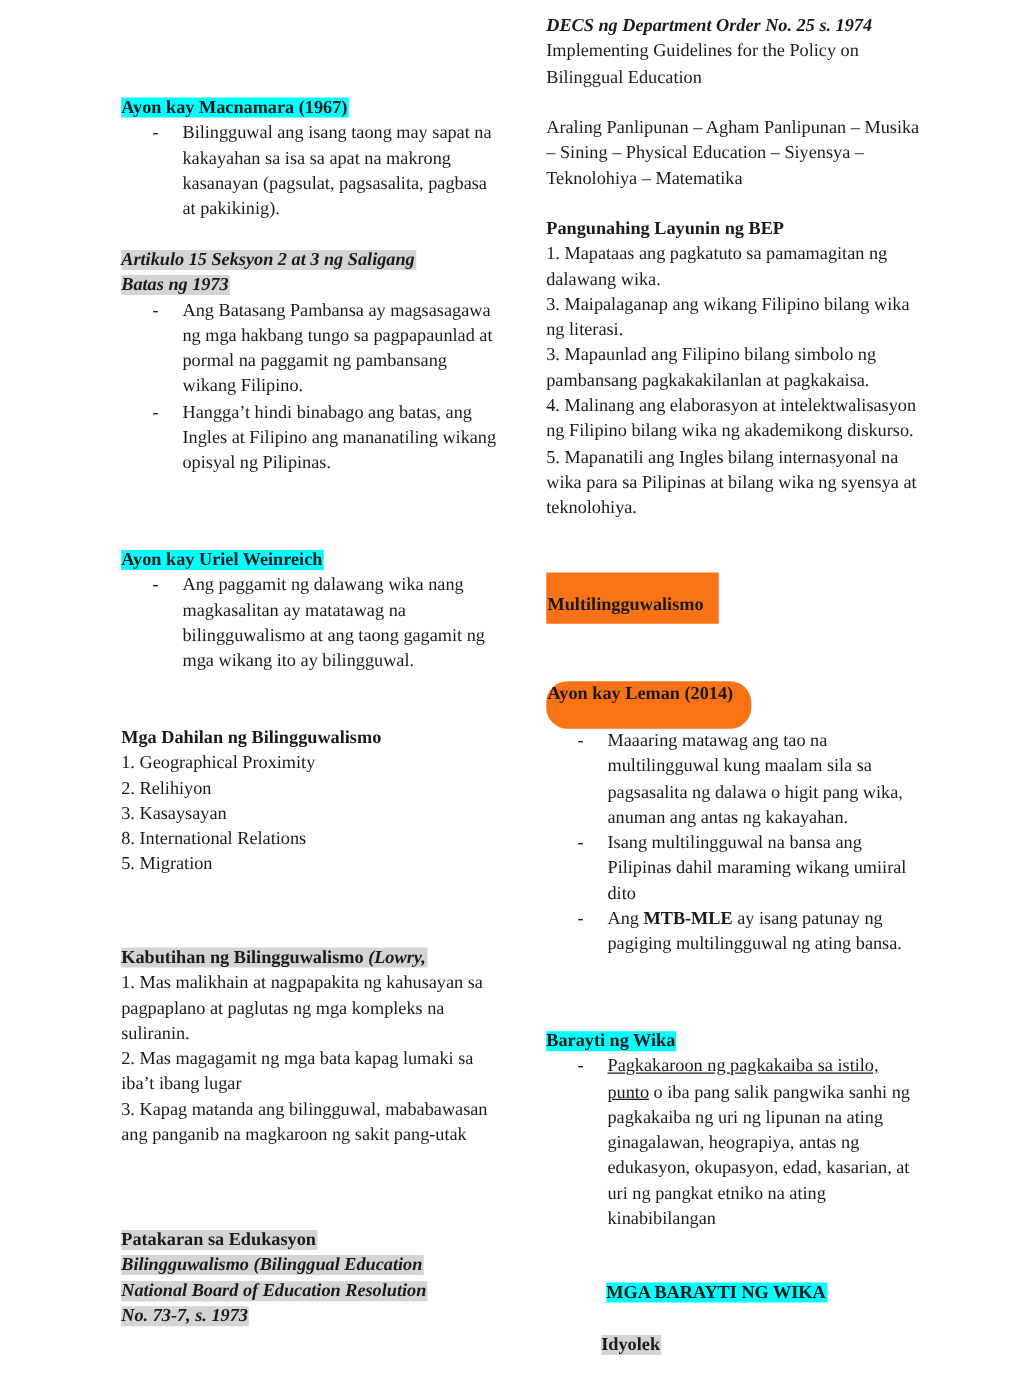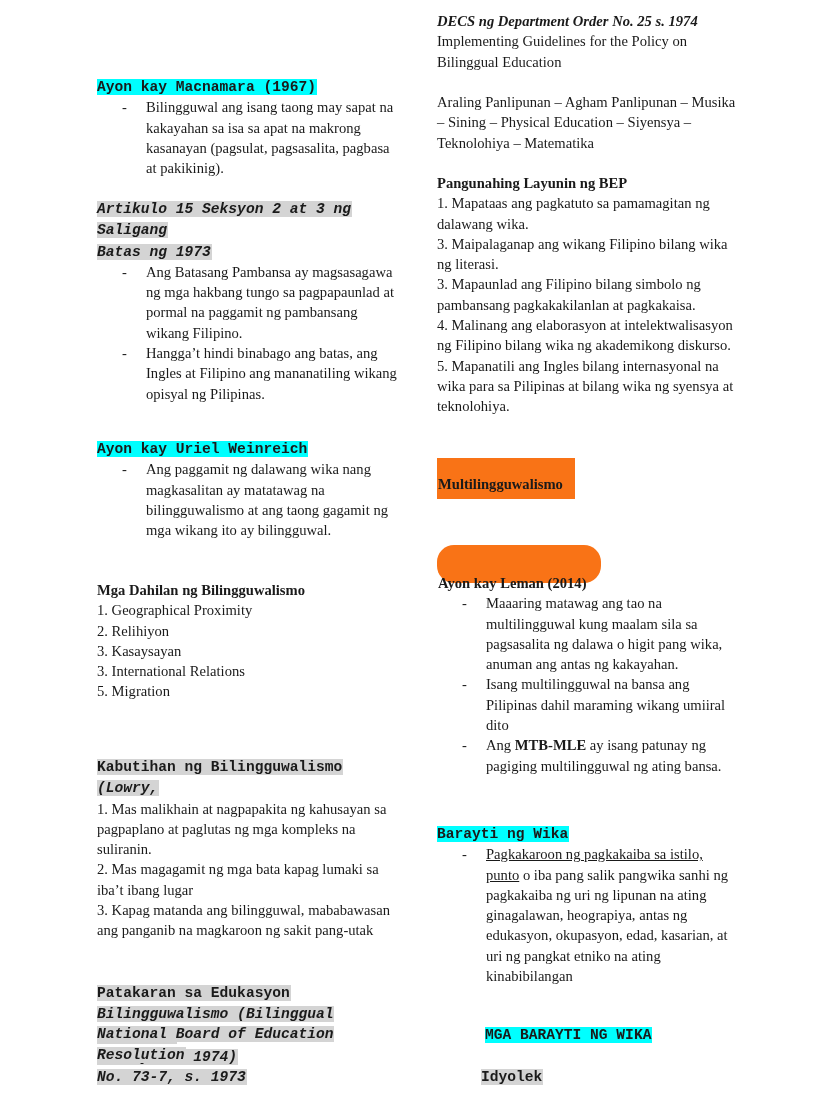--- a/index.html
+++ b/index.html
@@ -36,21 +36,20 @@
     .heading-italic {
       font-weight: bold;
       font-style: italic;
       display: inline;
     }
     .hl-line {
       display: inline;
       padding: 0 1px 0 0;
       -webkit-box-decoration-break: clone;
       box-decoration-break: clone;
-      font-family: Liberation Mono, monospace;
     }
 
     ul.dash {
       list-style: none;
       margin: 0;
       padding: 0;
     }
     ul.dash li {
       position: relative;
       padding-left: 49px;
@@ -100,21 +99,21 @@
     <ul class="dash">
       <li>Ang paggamit ng dalawang wika nang magkasalitan ay matatawag na bilingguwalismo at ang taong gagamit ng mga wikang ito ay bilingguwal.</li>
     </ul>
   </div>
 
   <div class="block" style="top:580px;">
     <div class="bold">Mga Dahilan ng Bilingguwalismo</div>
     <div>1. Geographical Proximity</div>
     <div>2. Relihiyon</div>
     <div>3. Kasaysayan</div>
-    <div>3. International Relations</div>
+    <div>8. International Relations</div>
     <div>5. Migration</div>
   </div>
 
   <div class="block" style="top:756px;">
     <div>
       <span class="hl-gray hl-line"><span class="bold">Kabutihan ng Bilingguwalismo </span><span class="italic-bold">(Lowry,</span></span>
     </div>
     <div class="para">1. Mas malikhain at nagpapakita ng kahusayan sa pagpaplano at paglutas ng mga kompleks na suliranin.</div>
     <div class="para">2. Mas magagamit ng mga bata kapag lumaki sa iba’t ibang lugar</div>
     <div class="para">3. Kapag matanda ang bilingguwal, mababawasan ang panganib na magkaroon ng sakit pang-utak</div>
@@ -150,21 +149,21 @@
     <div>3. Mapaunlad ang Filipino bilang simbolo ng pambansang pagkakakilanlan at pagkakaisa.</div>
     <div>4. Malinang ang elaborasyon at intelektwalisasyon ng Filipino bilang wika ng akademikong diskurso.</div>
     <div>5. Mapanatili ang Ingles bilang internasyonal na wika para sa Pilipinas at bilang wika ng syensya at teknolohiya.</div>
   </div>
 
   <div class="block" style="top:458px;">
     <div class="box-tall" style="height:40px; line-height:20px; padding-top:16px; box-sizing:border-box; height:41px; width:138px;">Multilingguwalismo</div>
   </div>
 
   <div class="block" style="top:545px;">
-    <div class="box-tall" style="padding-top:28px; box-sizing:border-box; height:38px; width:164px;border-radius:17px;">Ayon kay Leman (2014)</div>
+    <div class="box-tall" style="padding-top:0; box-sizing:border-box; height:38px; width:164px;border-radius:17px;">Ayon kay Leman (2014)</div>
     <ul class="dash">
       <li>Maaaring matawag ang tao na multilingguwal kung maalam sila sa pagsasalita ng dalawa o higit pang wika, anuman ang antas ng kakayahan.</li>
       <li>Isang multilingguwal na bansa ang Pilipinas dahil maraming wikang umiiral dito</li>
       <li><span>Ang </span><span class="bold">MTB-MLE</span><span> ay isang patunay ng pagiging multilingguwal ng ating bansa.</span></li>
     </ul>
   </div>
 
   <div class="block" style="top:823px;">
     <div><span class="heading hl-cyan hl-line">Barayti ng Wika</span></div>
     <ul class="dash">

